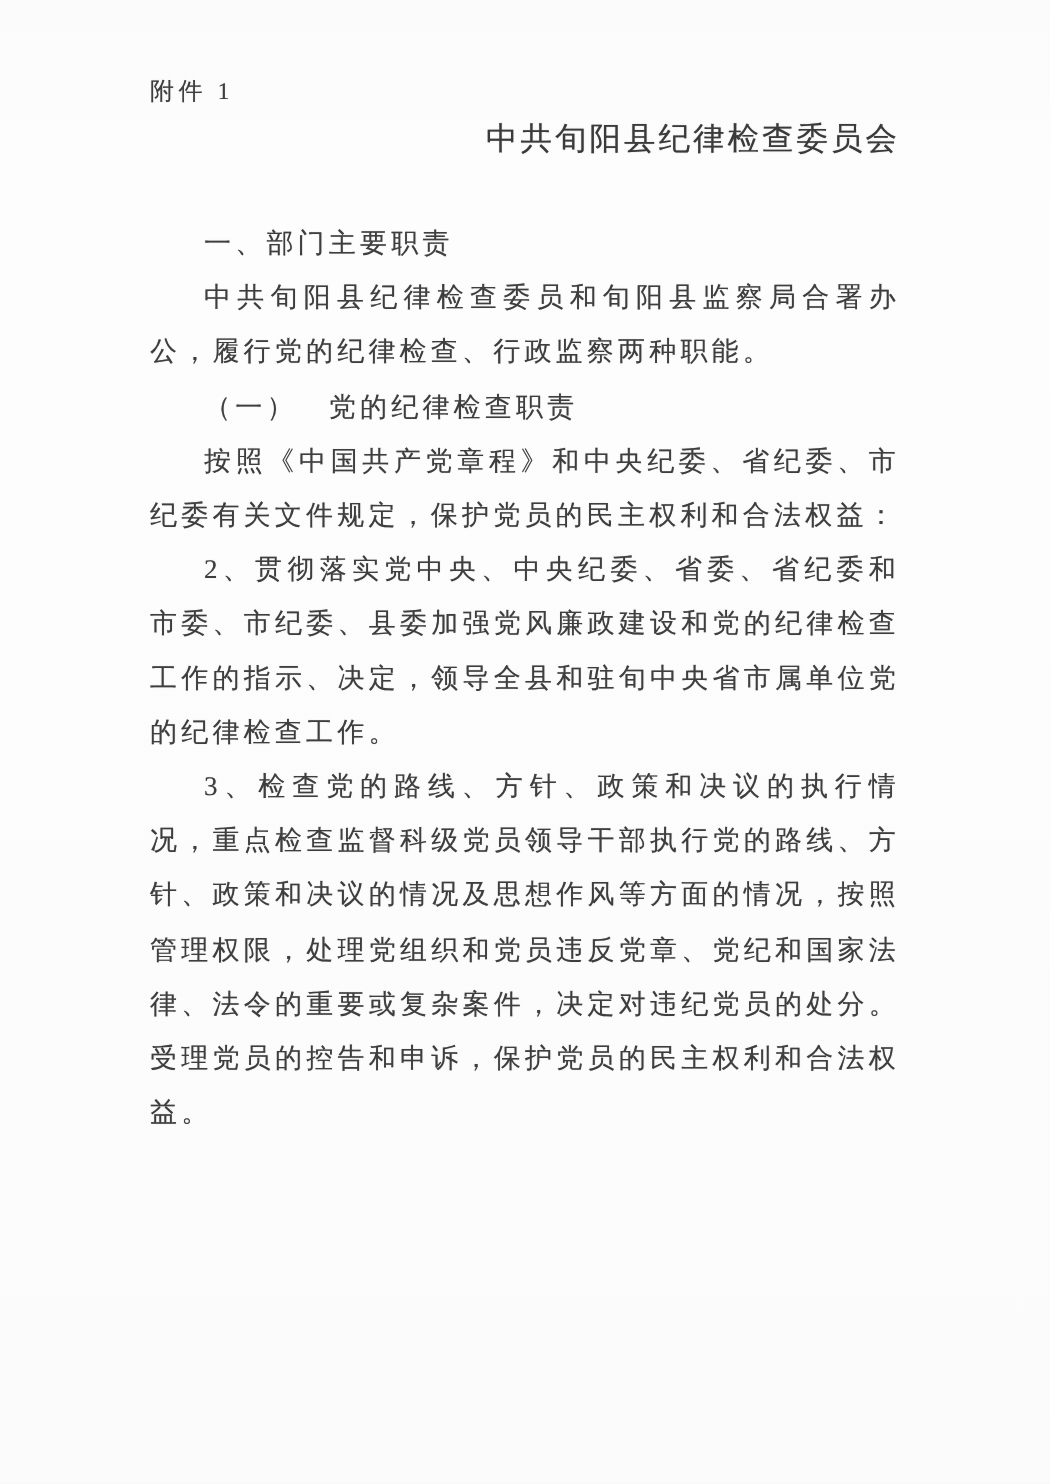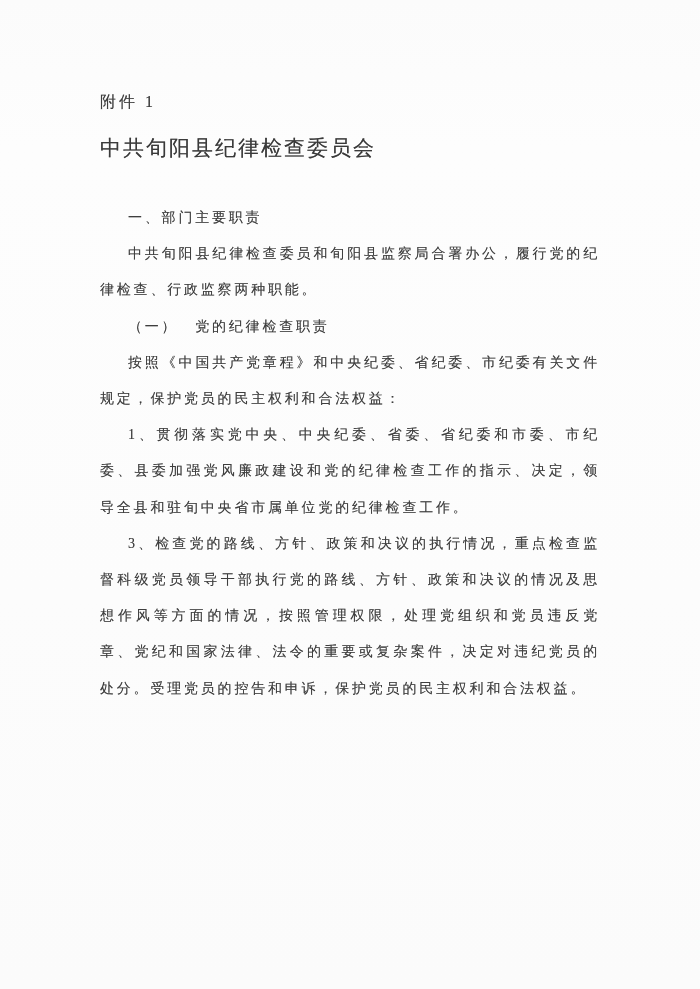--- a/index.html
+++ b/index.html
@@ -6,51 +6,50 @@
     margin: 0;
     padding: 0;
     background: #f7f7f7;
   }
   .page {
     position: relative;
     width: 700px;
     height: 989px;
     margin: 0;
     box-sizing: border-box;
-    padding: 92px 100px 0 100px;
+    padding: 52px 100px 0 100px;
     background: linear-gradient(180deg, #fbfbfb 0%, #fdfdfd 15%, #fcfcfc 60%, #fbfbfb 100%);
     color: #3e3e3e;
     font-family: "Liberation Serif", "DejaVu Serif", serif;
     overflow: hidden;
   }
   .attachment-label {
     font-size: 16px;
     line-height: 20px;
     letter-spacing: 3px;
     text-shadow: 0 0 0.5px rgba(62,62,62,0.55);
   }
   .title-block {
-    margin-top: 16px;
-    text-align: left;
+    text-align: right;
   }
   .doc-title {
     margin: 0;
     font-size: 21px;
     font-weight: 400;
     line-height: 40px;
     letter-spacing: 2px;
     color: #3a3a3a;
     text-shadow: 0 0 0.6px rgba(58,58,58,0.6);
   }
   .body-block {
     margin-top: 32px;
   }
   .para {
     margin: 0;
-    font-size: 14px;
+    font-size: 18px;
     line-height: 36.2px;
     letter-spacing: 2.8px;
     text-align: justify;
     text-justify: inter-character;
     text-indent: 2em;
     color: #3e3e3e;
     text-shadow: 0 0 0.5px rgba(62,62,62,0.5);
   }
 </style>
 </head>
@@ -62,17 +61,17 @@
 
   <div class="title-block">
     <h1 class="doc-title">中共旬阳县纪律检查委员会</h1>
   </div>
 
   <div class="body-block">
     <p class="para">一、部门主要职责</p>
     <p class="para">中共旬阳县纪律检查委员和旬阳县监察局合署办公，履行党的纪律检查、行政监察两种职能。</p>
     <p class="para">（一）　党的纪律检查职责</p>
     <p class="para">按照《中国共产党章程》和中央纪委、省纪委、市纪委有关文件规定，保护党员的民主权利和合法权益：</p>
-    <p class="para">1、贯彻落实党中央、中央纪委、省委、省纪委和市委、市纪委、县委加强党风廉政建设和党的纪律检查工作的指示、决定，领导全县和驻旬中央省市属单位党的纪律检查工作。</p>
+    <p class="para">2、贯彻落实党中央、中央纪委、省委、省纪委和市委、市纪委、县委加强党风廉政建设和党的纪律检查工作的指示、决定，领导全县和驻旬中央省市属单位党的纪律检查工作。</p>
     <p class="para">3、检查党的路线、方针、政策和决议的执行情况，重点检查监督科级党员领导干部执行党的路线、方针、政策和决议的情况及思想作风等方面的情况，按照管理权限，处理党组织和党员违反党章、党纪和国家法律、法令的重要或复杂案件，决定对违纪党员的处分。受理党员的控告和申诉，保护党员的民主权利和合法权益。</p>
   </div>
 
 </div>
 
 </body></html>

